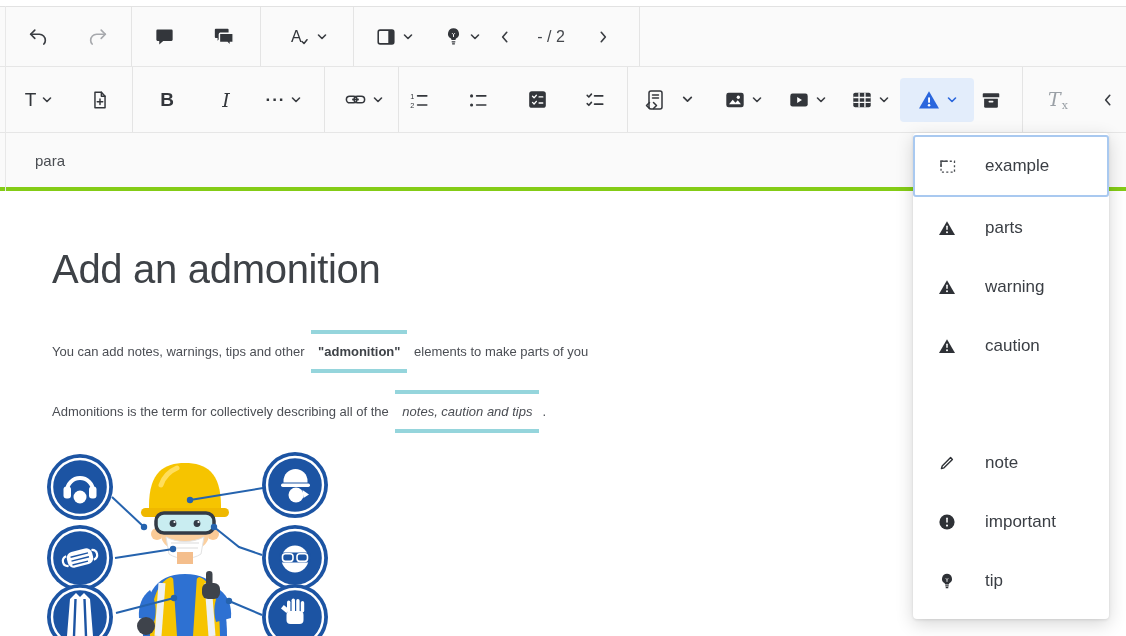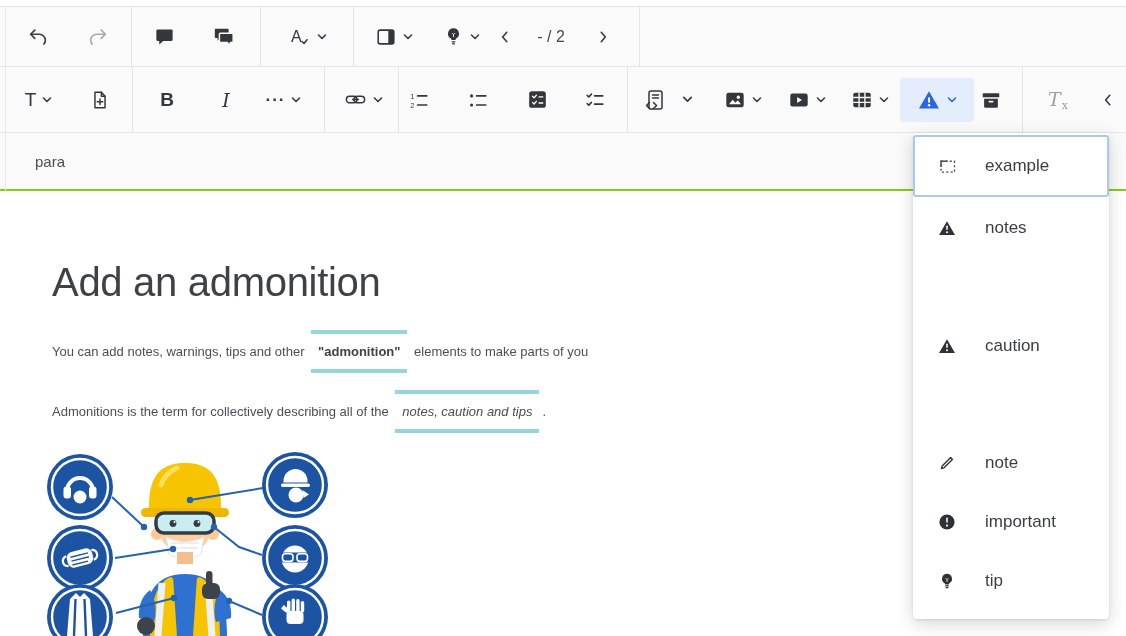--- a/index.html
+++ b/index.html
@@ -23,27 +23,27 @@
   .glyphB { font-size:19px; font-weight:700; }
   .glyphI { font-family:"DejaVu Serif", serif; font-style:italic; font-size:19px; }
   .glyphT { font-size:19px; font-weight:400; }
   .glyphDots { font-size:17px; font-weight:700; letter-spacing:1px; color:#33363b; }
   .glyphTx { color:#9aa0a6; font-family:"DejaVu Serif", serif; font-style:italic; font-size:19px; }
   .glyphTx .sub { font-size:11px; font-style:normal; vertical-align:-3px; margin-left:1px; }
   .pane-edge { position:absolute; left:5px; top:6px; height:185px; width:1px; background:#e8e8e8; z-index:4; }
 
   
   .breadcrumb-bar { position:absolute; left:0; right:0; top:133px; height:58px;
-                    background:#fafafa; border-bottom:2px solid #84cc16;
+                    background:#fafafa; border-bottom:4px solid #84cc16;
                     display:flex; align-items:center; padding-left:35px; }
   .breadcrumb-bar span { font-size:15px; color:#4a4d52; cursor:pointer; }
 
   
   .canvas { position:absolute; left:0; right:0; top:191px; bottom:0; background:#fff; }
-  .doc-h1 { position:absolute; left:52px; top:69px; font-size:40px; font-weight:400;
+  .doc-h1 { position:absolute; left:52px; top:56px; font-size:40px; font-weight:400;
             color:#3e4247; letter-spacing:-0.3px; white-space:nowrap; }
   .doc-p  { position:absolute; left:52px; font-size:13px; color:#4b4e54;
             white-space:nowrap; line-height:28px; }
   .doc-p1 { top:139px; }
   .doc-p2 { top:199px; }
   .hl { display:inline-block; border-top:4px solid #95d5dc; border-bottom:4px solid #95d5dc;
         padding:4px 7px 3px; margin:0 3px; }
   .doc-p1 .hl { font-weight:700; color:#3e4247; }
   .doc-p2 .hl { font-style:italic; }
   .illus { position:absolute; left:40px; top:259px; width:290px; height:186px;
@@ -465,21 +465,31 @@
       <span class="mi-label">example</span>
     </div>
     <div class="menu-item" style="top:66px">
       <span class="mi-icon">
         <svg width="18" height="18" viewBox="0 0 18 18">
             <path d="M9 2.2 17 16H1z" fill="#2e3136"></path>
             <rect x="8.25" y="6.6" width="1.5" height="4.4" rx=".7" fill="#fff"></rect>
             <circle cx="9" cy="13.3" r="1" fill="#fff"></circle>
           </svg>
       </span>
-      <span class="mi-label">notes</span>
+      <span class="mi-label">parts</span>
+    </div>
+    <div class="menu-item" style="top:125px">
+      <span class="mi-icon">
+        <svg width="18" height="18" viewBox="0 0 18 18">
+            <path d="M9 2.2 17 16H1z" fill="#2e3136"></path>
+            <rect x="8.25" y="6.6" width="1.5" height="4.4" rx=".7" fill="#fff"></rect>
+            <circle cx="9" cy="13.3" r="1" fill="#fff"></circle>
+          </svg>
+      </span>
+      <span class="mi-label">warning</span>
     </div>
     <div class="menu-item" style="top:184px">
       <span class="mi-icon">
         <svg width="18" height="18" viewBox="0 0 18 18">
             <path d="M9 2.2 17 16H1z" fill="#2e3136"></path>
             <rect x="8.25" y="6.6" width="1.5" height="4.4" rx=".7" fill="#fff"></rect>
             <circle cx="9" cy="13.3" r="1" fill="#fff"></circle>
           </svg>
       </span>
       <span class="mi-label">caution</span>

